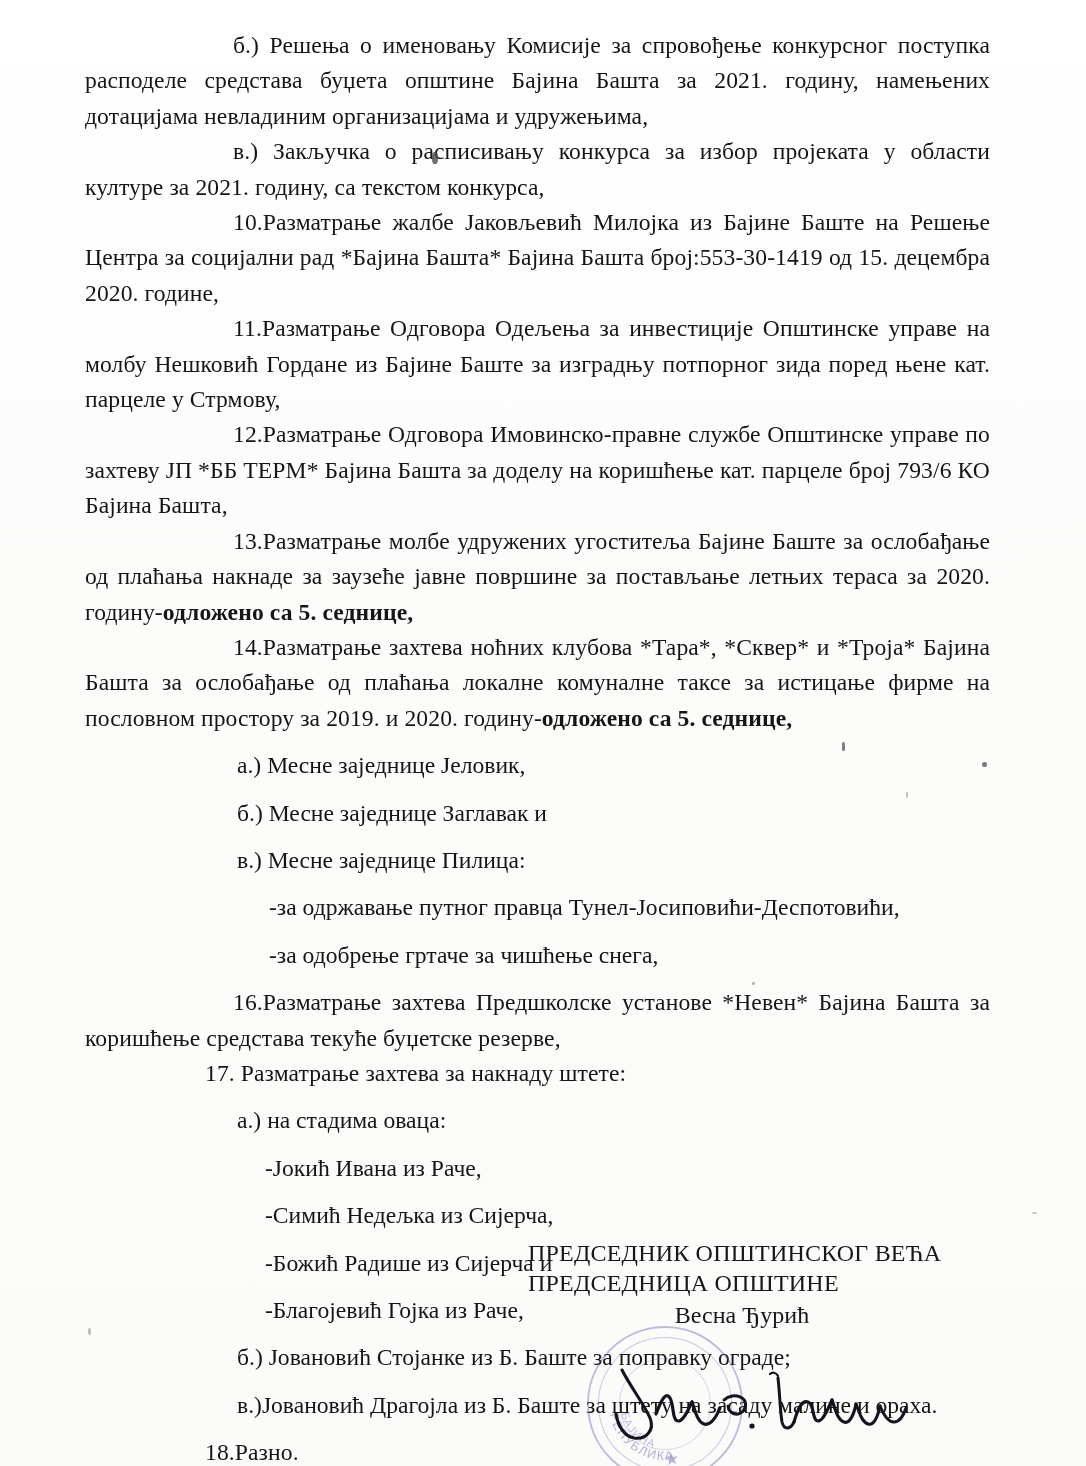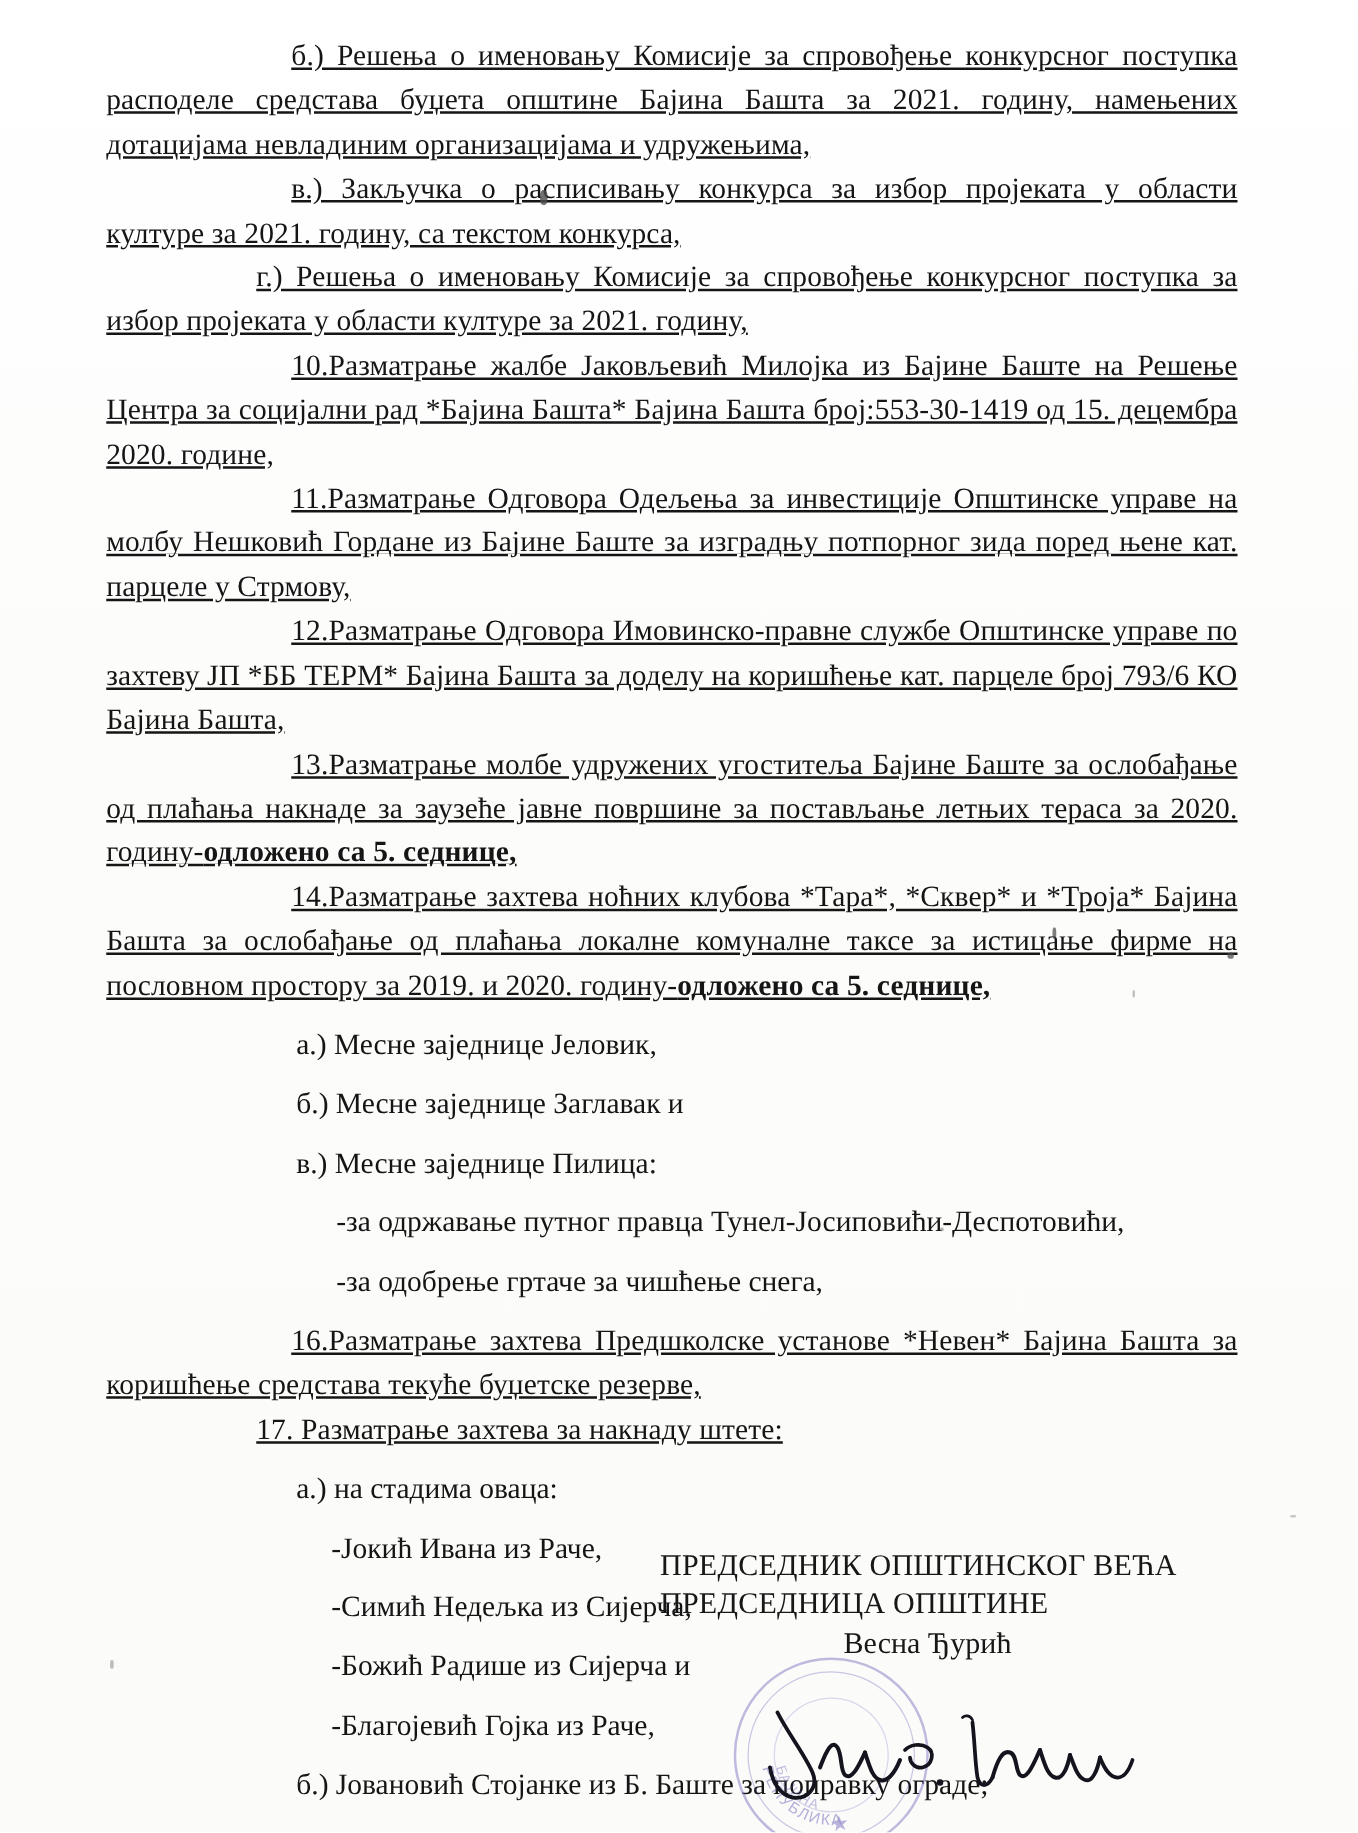--- a/index.html
+++ b/index.html
@@ -32,21 +32,20 @@
     width: 905px;
   }
   p.para {
     margin: 0;
     text-align: justify;
     text-justify: inter-word;
     font-size: 23.6px;
     line-height: 35.4px;
     text-indent: 148px;
     letter-spacing: 0.1px;
-    text-decoration: underline;
   }
   p.para.indent-sm { text-indent: 120px; }
   p.para.last-left { text-align: left; }
 
   .sub {
     margin: 12px;
     font-size: 23.6px;
     line-height: 35.4px;
     text-align: left;
     padding-left: 140px;
@@ -143,21 +142,20 @@
 
 <div class="page">
   <div class="scan-tint"></div>
 
   <div class="body-col">
 
     <p class="para">б.) Решења о  именовању Комисије за спровођење конкурсног поступка расподеле средстава буџета општине Бајина Башта за 2021. годину, намењених дотацијама невладиним организацијама и удружењима,</p>
 
     <p class="para">в.) Закључка о расписивању конкурса за избор пројеката у области културе за 2021. годину, са текстом конкурса,</p>
 
-    <p class="para indent-sm">г.) Решења о   именовању Комисије за спровођење конкурсног поступка за избор пројеката у области културе за 2021. годину,</p>
 
     <p class="para">10.Разматрање жалбе Јаковљевић Милојка из Бајине Баште на Решење Центра за социјални рад *Бајина Башта* Бајина Башта број:553-30-1419 од 15. децембра 2020. године,</p>
 
     <p class="para">11.Разматрање Одговора Одељења за инвестиције Општинске управе на молбу Нешковић Гордане из Бајине Баште за изградњу потпорног зида поред њене кат. парцеле у Стрмову,</p>
 
     <p class="para">12.Разматрање Одговора Имовинско-правне службе Општинске управе по захтеву ЈП *ББ ТЕРМ* Бајина Башта за доделу на коришћење кат. парцеле број 793/6 КО Бајина Башта,</p>
 
     <p class="para"><span>13.Разматрање молбе удружених угоститеља Бајине Баште за ослобађање од плаћања накнаде за заузеће јавне површине  за постављање летњих тераса за 2020. годину-</span><b>одложено са 5. седнице,</b></p>
 
     <p class="para"><span>14.Разматрање захтева ноћних клубова *Тара*, *Сквер* и *Троја* Бајина Башта за ослобађање од плаћања локалне комуналне таксе за истицање фирме на пословном простору за 2019. и 2020. годину-</span><b>одложено са 5. седнице,</b></p>

